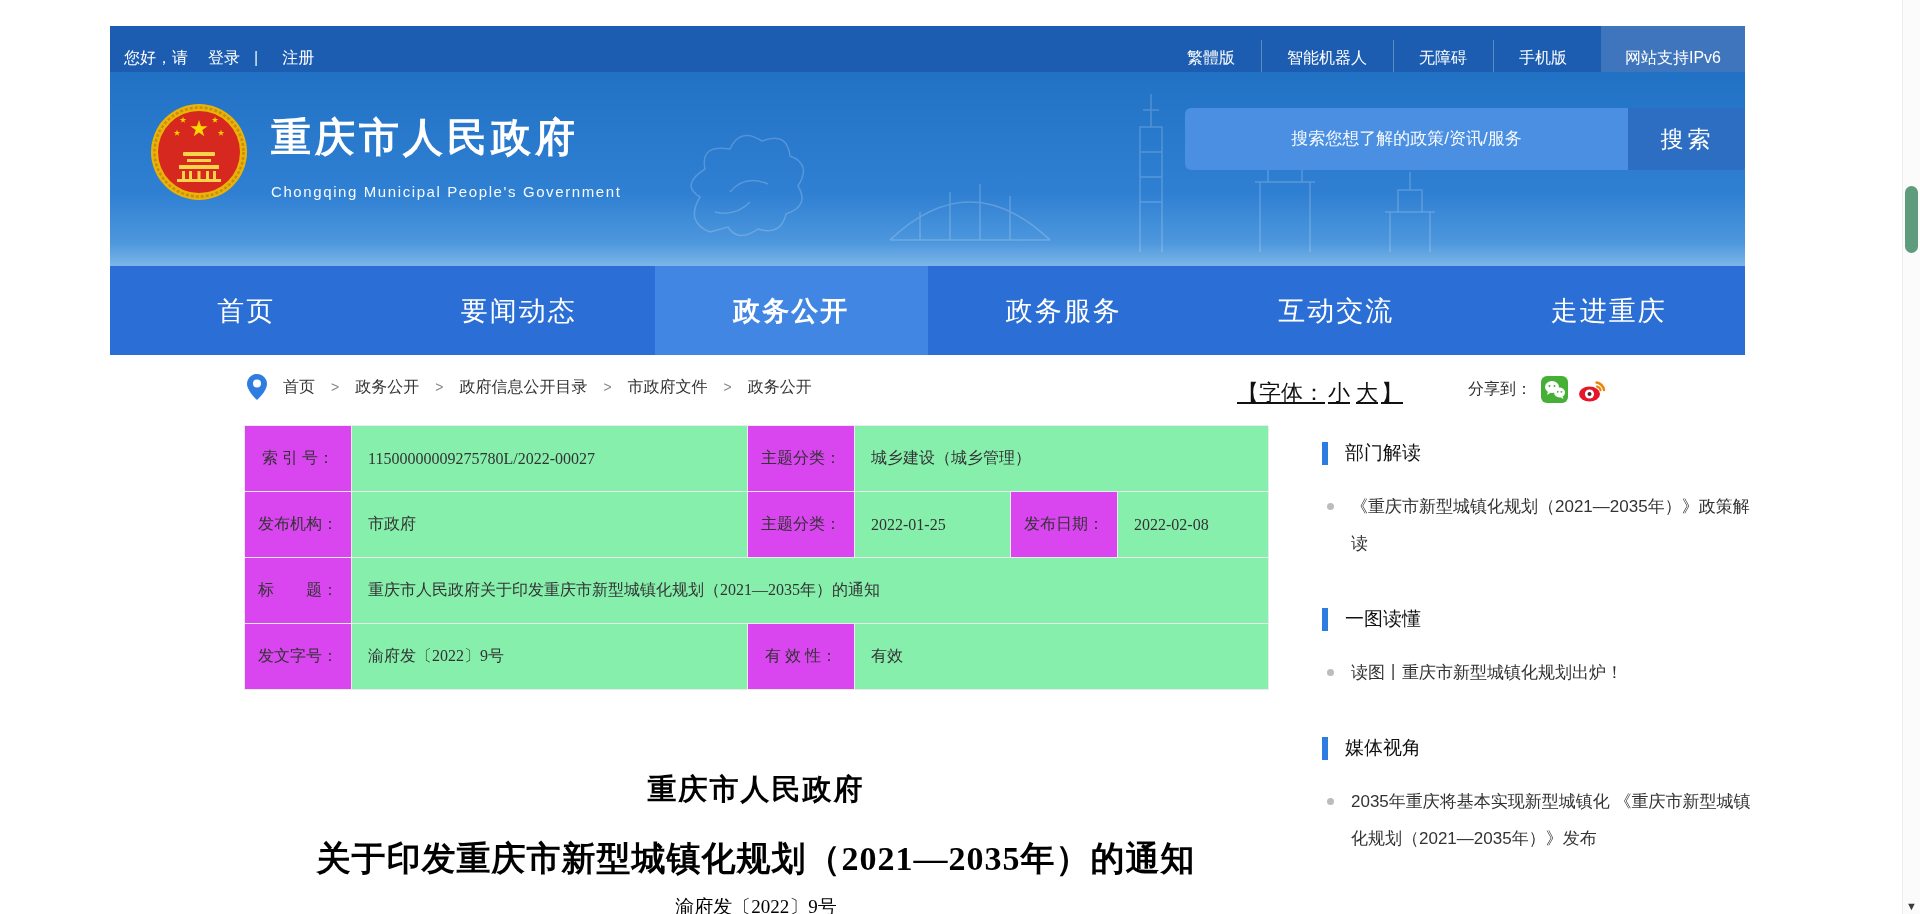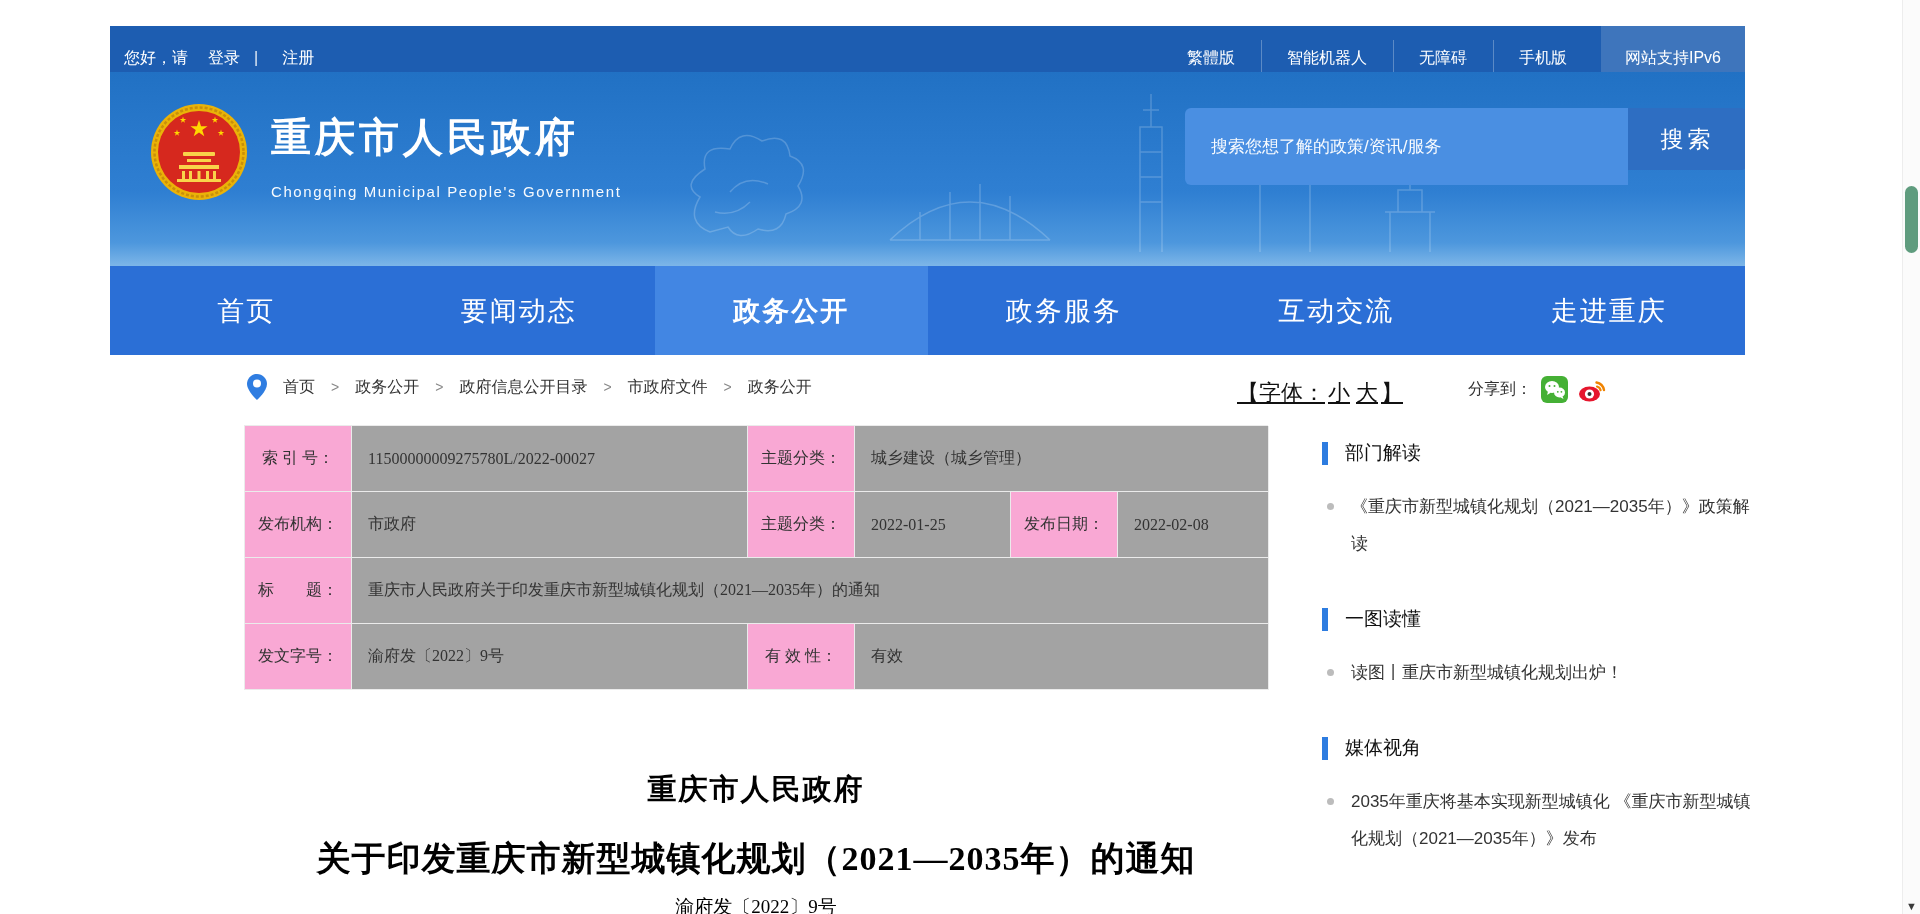--- a/index.html
+++ b/index.html
@@ -25,23 +25,23 @@
   .header { position:absolute; left:110px; top:72px; width:1635px; height:194px;
             background:linear-gradient(180deg,#2171c4 0%,#2f7fd2 62%,#4d97dd 88%,#7db6e8 100%);
             overflow:hidden; }
   .skyline { position:absolute; left:560px; top:0; opacity:.9; }
   .logo-wrap { position:absolute; left:39px; top:30px; display:flex; }
   .emblem { width:100px; height:100px; }
   .site-text { margin-left:22px; color:#fff; }
   .site-name { font-size:40px; font-weight:bold; letter-spacing:4px; margin-top:8px; }
   .site-name-en { font-size:15px; letter-spacing:1.6px; margin-top:18px; color:rgba(255,255,255,.96); }
   .search-wrap { position:absolute; left:1075px; top:36px; display:flex; height:62px; }
-  .search-input { width:443px; height:77px; background:#4a8fe2; border:none; outline:none;
+  .search-input { width:443px; height:62px; background:#4a8fe2; border:none; outline:none;
             border-radius:6px 0 0 6px; color:#fff; font-size:17px; padding:0 26px;
-            font-family:"Liberation Sans","DejaVu Sans",sans-serif; }
+            font-family:"Liberation Sans","DejaVu Sans",sans-serif;text-align:center; }
   .search-input::placeholder { color:rgba(255,255,255,.96); }
   .search-btn { width:119px; height:62px; background:#2e6ec2; border:none; color:#fff;
             font-size:23px; letter-spacing:4px; cursor:pointer; border-radius:0 6px 6px 0;
             font-family:"Liberation Sans","DejaVu Sans",sans-serif; }
 
   
   .nav { position:absolute; left:110px; top:266px; width:1635px; height:89px;
             background:#2b6fd6; display:flex; }
   .nav-item { flex:1; display:flex; align-items:center; justify-content:center;
             color:#fff; font-size:27px; cursor:pointer; letter-spacing:2px; }
@@ -61,22 +61,22 @@
   
   .doc-table { position:absolute; left:244px; top:425px; width:1024px;
             font-family:"Liberation Serif","DejaVu Serif",serif; font-size:16px; color:#333;
             border-top:1px solid #ebebeb; border-left:1px solid #ebebeb; }
   .t-row { display:grid; height:66px; }
   .t-row.r1, .t-row.r4 { grid-template-columns:107px 396px 107px 414px; }
   .t-row.r2 { grid-template-columns:107px 396px 107px 156px 107px 151px; }
   .t-row.r3 { grid-template-columns:107px 917px; }
   .t-cell { border-right:1px solid #ebebeb; border-bottom:1px solid #ebebeb;
             display:flex; align-items:center; }
-  .t-label { background:#f9a8d4; justify-content:center; text-align:right; }
-  .t-value { padding-left:16px; padding-right:10px; background:#a3a3a3; }
+  .t-label { background:#d946ef; justify-content:center; text-align:right; }
+  .t-value { padding-left:16px; padding-right:10px; background:#86efac; }
 
   
   .doc-head { position:absolute; left:244px; width:1024px; text-align:center;
             font-family:"Liberation Serif","DejaVu Serif",serif; color:#000; }
   .dh1 { top:770px; font-size:29px; font-weight:bold; letter-spacing:2px; }
   .dh2 { top:836px; font-size:34px; font-weight:bold; letter-spacing:1px; }
   .dh3 { top:894px; font-size:19px; font-weight:normal; }
 
   
   .sidebar { position:absolute; left:1322px; top:440px; width:430px; }

